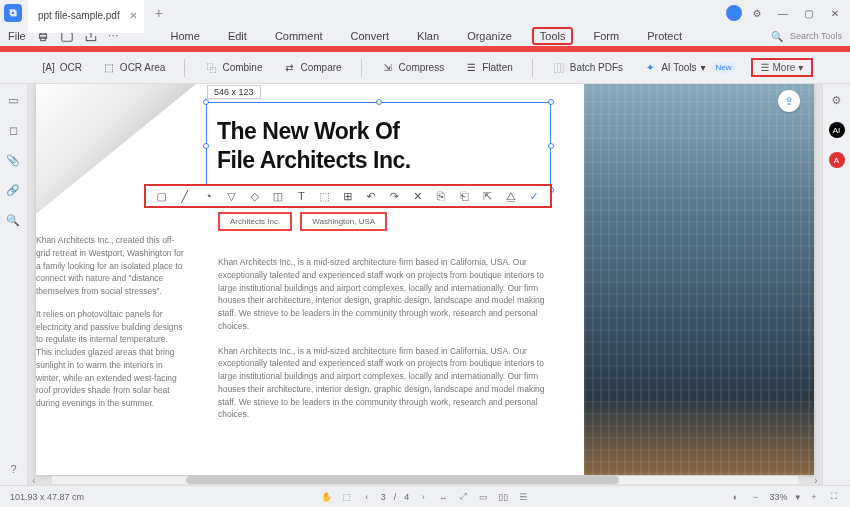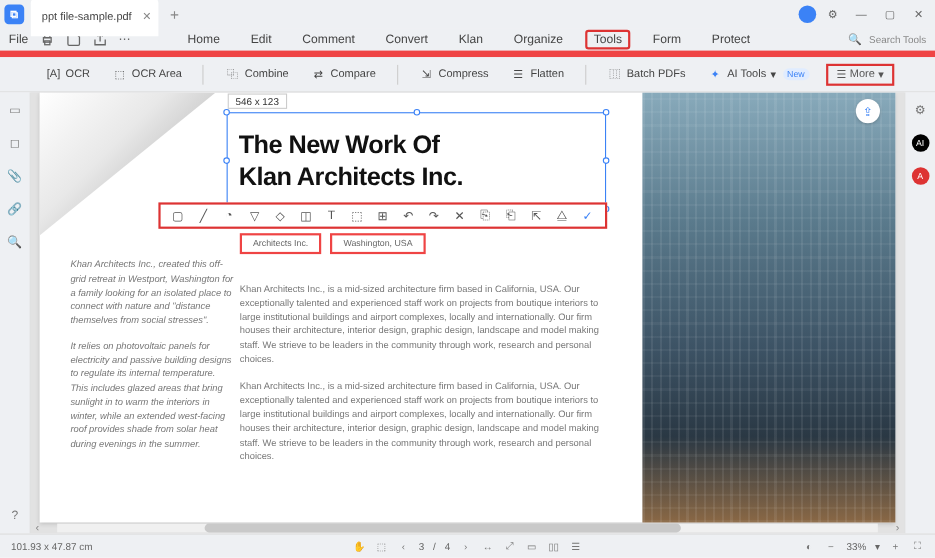--- a/index.html
+++ b/index.html
@@ -49,21 +49,21 @@
   .heading-box::before { content: attr(data-dim); position: absolute; top: -18px; left: 0; background: #fff; border: 1px solid #ccc; padding: 1px 6px; font-size: 9px; color: #333; }
   .heading-text { font-size: 23px; font-weight: 600; color: #111; line-height: 1.25; letter-spacing: -0.5px; }
   .handle { position: absolute; width: 6px; height: 6px; background: #fff; border: 1px solid #3b82f6; border-radius: 50%; }
   
   .edit-toolbar { position: absolute; left: 108px; top: 100px; width: 408px; height: 24px; background: #fff; border: 2px solid #d33; display: flex; align-items: center; justify-content: space-around; padding: 0 4px; }
   .et-icon { width: 14px; height: 14px; color: #555; display: flex; align-items: center; justify-content: center; font-size: 11px; }
   
   .tag-row { position: absolute; left: 182px; top: 128px; display: flex; gap: 8px; }
   .tag { border: 2px solid #ef4444; padding: 3px 10px; font-size: 8px; color: #666; }
   
-  .body-col-left { position: absolute; left: 28px; top: 150px; width: 150px; font-size: 8.5px; line-height: 1.5; color: #777; font-style: italic; }
+  .body-col-left { position: absolute; left: 0; top: 150px; width: 150px; font-size: 8.5px; line-height: 1.5; color: #777; }
   .body-col-left p { margin-bottom: 10px; }
   .body-col-right { position: absolute; left: 182px; top: 172px; width: 330px; font-size: 8.5px; line-height: 1.5; color: #777; }
   .body-col-right p { margin-bottom: 12px; }
   
   .share-badge { position: absolute; right: 14px; top: 6px; width: 22px; height: 22px; background: #fff; border-radius: 50%; box-shadow: 0 1px 3px rgba(0,0,0,0.2); display:flex; align-items:center; justify-content:center; color:#3b82f6; font-size:11px; }
   
   .statusbar { position: absolute; left: 0; right: 0; bottom: 0; height: 22px; background: #eef0f3; display: flex; align-items: center; padding: 0 10px; font-size: 9px; color: #666; border-top: 1px solid #ddd; }
   .sb-center { position: absolute; left: 50%; transform: translateX(-50%); display: flex; align-items: center; gap: 8px; }
   .sb-right { margin-left: auto; display: flex; align-items: center; gap: 8px; }
   .sb-icon { width: 12px; height: 12px; color: #777; display:flex; align-items:center; justify-content:center; }
@@ -183,21 +183,21 @@
   </div>
 
   <div class="canvas">
     <div class="page">
       <div class="page-bg-left"></div>
       <div class="page-bg-right"></div>
       <div class="share-badge">⇪</div>
 
       <div class="heading-box" data-dim="546 x 123">
         <div class="heading-text">The New Work Of</div>
-        <div class="heading-text">Klan Architects Inc.</div>
+        <div class="heading-text">File Architects Inc.</div>
         <div class="handle" style="left:-4px;top:-4px"></div>
         <div class="handle" style="left:50%;top:-4px;margin-left:-3px"></div>
         <div class="handle" style="right:-4px;top:-4px"></div>
         <div class="handle" style="left:-4px;top:50%;margin-top:-3px"></div>
         <div class="handle" style="right:-4px;top:50%;margin-top:-3px"></div>
         <div class="handle" style="left:-4px;bottom:-4px"></div>
         <div class="handle" style="left:50%;bottom:-4px;margin-left:-3px"></div>
         <div class="handle" style="right:-4px;bottom:-4px"></div>
       </div>
 

